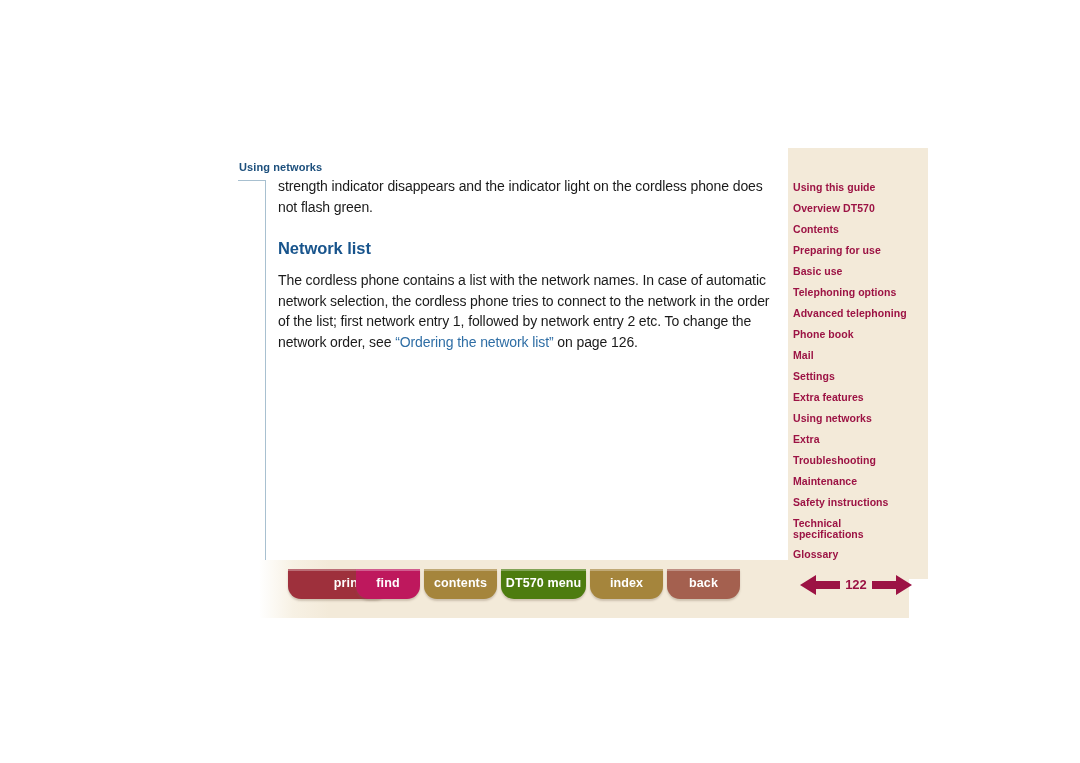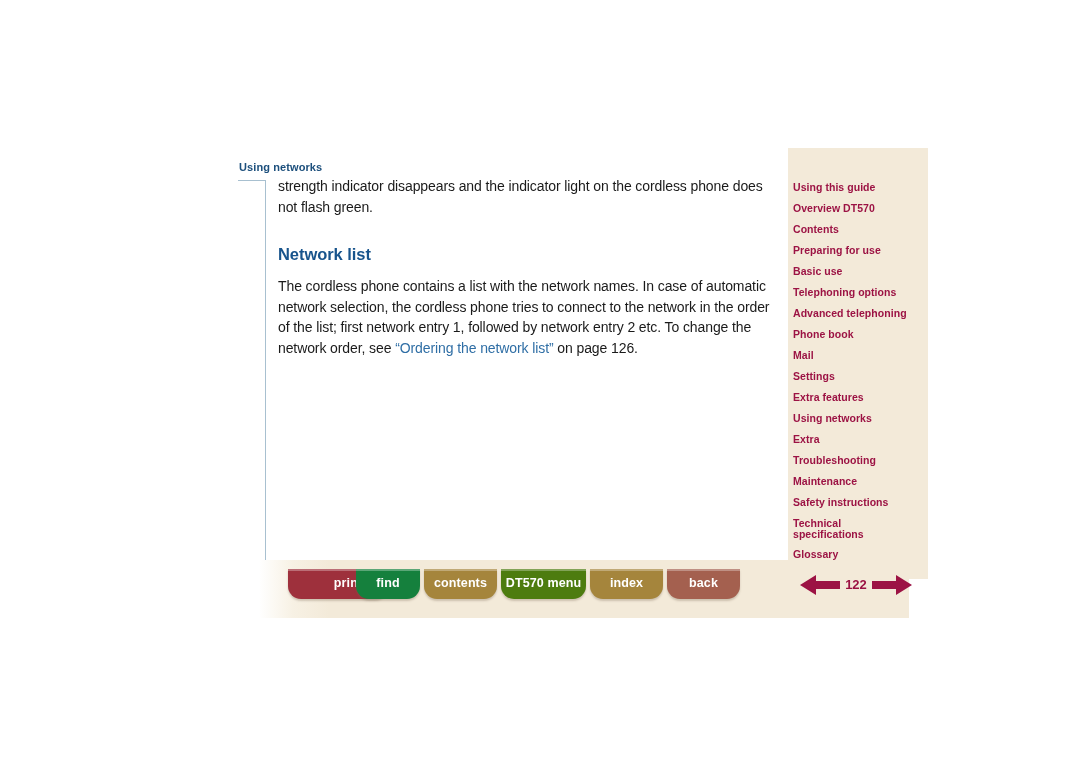--- a/index.html
+++ b/index.html
@@ -111,21 +111,21 @@
     width: 496px;
   }
   p.body {
     margin: 0;
     color: #1a1a1a;
     font-size: 14px;
     line-height: 20.5px;
     letter-spacing: -0.1px;
   }
   h2.section-title {
-    margin: 28px 0 12px 0;
+    margin: 22px 0 12px 0;
     color: #18548c;
     font-size: 16.5px;
     font-weight: bold;
     letter-spacing: -0.05px;
   }
   p.para2 { margin-top: 0; }
   a.xref {
     color: #2f6ea5;
     text-decoration: none;
     cursor: pointer;
@@ -218,21 +218,21 @@
   <div id="vrule"></div>
 
   <div id="main">
     <p class="body">strength indicator disappears and the indicator light on the cordless phone does not flash green.</p>
     <h2 class="section-title">Network list</h2>
     <p class="body para2"><span>The cordless phone contains a list with the network names. In case of automatic network selection, the cordless phone tries to connect to the network in the order of the list; first network entry 1, followed by network entry 2 etc. To change the network order, see </span><a class="xref">“Ordering the network list”</a><span> on page 126.</span></p>
   </div>
 
   <div id="toolbar">
     <div class="tbtn" style="left:0px;width:80px;background:#9e303c;padding-left:20px;">print</div>
-    <div class="tbtn" style="left:68px;width:64px;background:#15803d;">find</div>
+    <div class="tbtn" style="left:68px;width:64px;background:#be185d;">find</div>
     <div class="tbtn" style="left:136px;width:73px;background:#a5853c;">contents</div>
     <div class="tbtn" style="left:213px;width:85px;background:#4d7c0f;">DT570 menu</div>
     <div class="tbtn" style="left:302px;width:73px;background:#a5853c;">index</div>
     <div class="tbtn" style="left:379px;width:73px;background:#a4604f;">back</div>
   </div>
 
   <div id="pager">
     <svg width="112" height="26" viewBox="0 0 112 26">
       <g>
         <polygon points="0,13 16,3 16,9 40,9 40,17 16,17 16,23" fill="#9c1344"></polygon>

